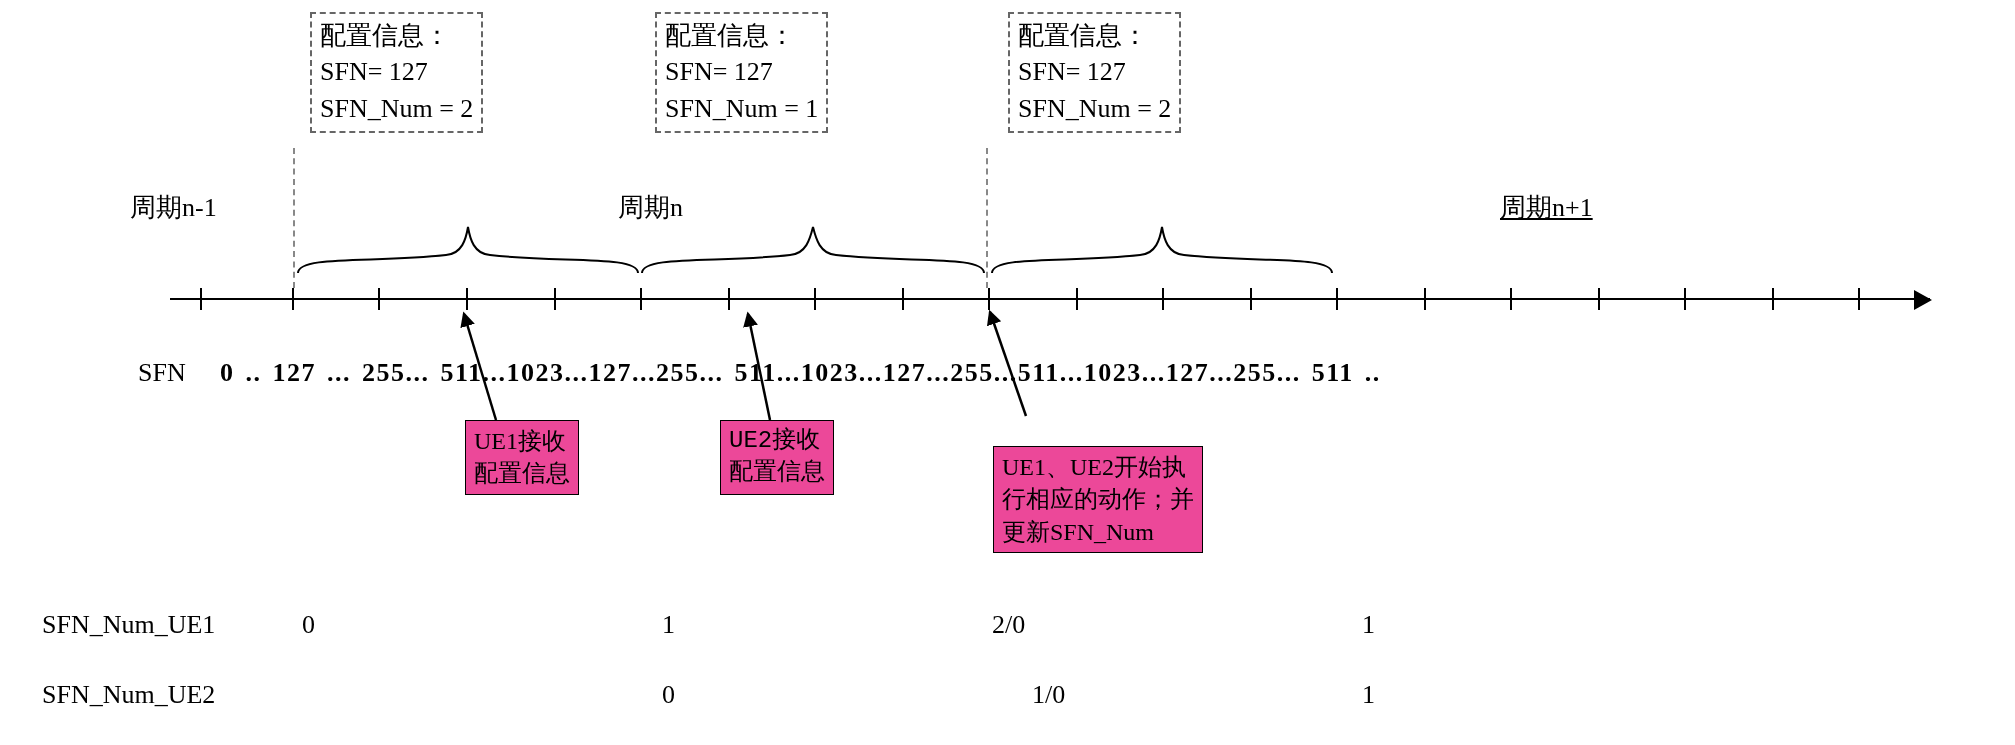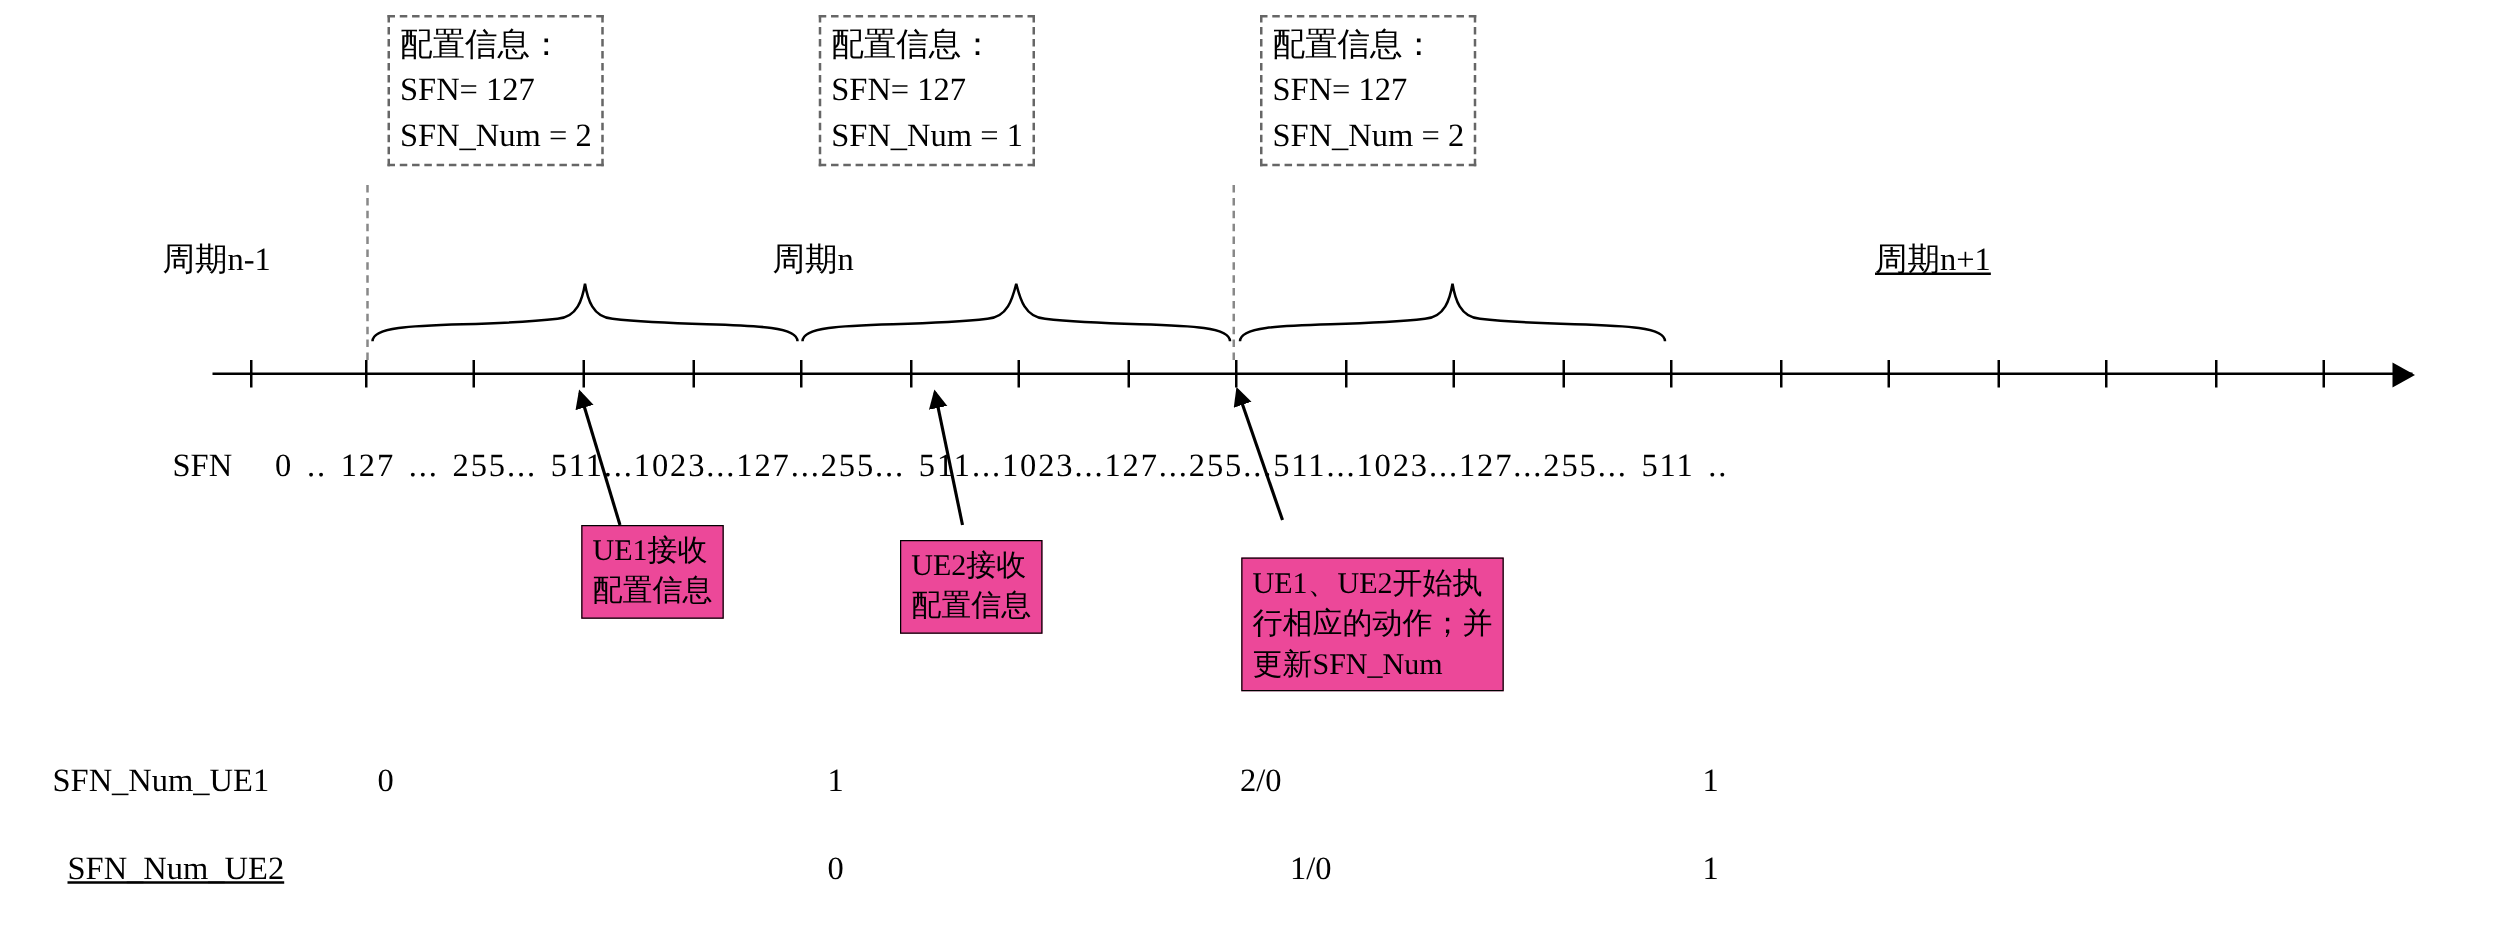--- a/index.html
+++ b/index.html
@@ -146,21 +146,21 @@
   <div class="tick" style="left:1254px;"></div>
   <div class="tick" style="left:1340px;"></div>
   <div class="tick" style="left:1428px;"></div>
   <div class="tick" style="left:1514px;"></div>
   <div class="tick" style="left:1602px;"></div>
   <div class="tick" style="left:1688px;"></div>
 </div>
 
 <div class="sfn-row">
   <span style="position:absolute; left:118px;">SFN</span>
-  <span style="position:absolute; left:200px; letter-spacing:1.5px; word-spacing:3px;">0 .. 127 ... 255... 511...1023...127...255... 511...1023...127...255...511...1023...127...255... 511 ..</span>
+  <span style="position:absolute; left:200px; letter-spacing:1.5px; word-spacing:3px;font-weight:bold;">0 .. 127 ... 255... 511...1023...127...255... 511...1023...127...255...511...1023...127...255... 511 ..</span>
 </div>
 
 <svg class="arrow-svg" style="left:456px; top:308px; width:60px; height:120px;">
   <defs>
       <marker id="ah1" markerWidth="10" markerHeight="10" refX="5" refY="3" orient="auto">
         <path d="M0,0 L6,3 L0,6 Z" fill="#000"></path>
       </marker>
     </defs>
   <line x1="40" y1="112" x2="8" y2="6" stroke="#000" stroke-width="2.5" marker-end="url(#ah1)"></line>
 </svg>
@@ -178,35 +178,35 @@
         <path d="M0,0 L6,3 L0,6 Z" fill="#000"></path>
       </marker>
     </defs>
   <line x1="42" y1="110" x2="6" y2="6" stroke="#000" stroke-width="2.5" marker-end="url(#ah3)"></line>
 </svg>
 
 <div class="label-box" style="left:465px; top:420px;">
   <div>UE1接收</div>
   <div>配置信息</div>
 </div>
-<div class="label-box" style="left:720px; top:432px;">
+<div class="label-box" style="left:720px; top:420px;font-family:Liberation Mono, monospace;">
   <div>UE2接收</div>
   <div>配置信息</div>
 </div>
 <div class="label-box" style="left:993px; top:413px;margin-top:33px;">
   <div>UE1、UE2开始执</div>
   <div>行相应的动作；并</div>
   <div>更新SFN_Num</div>
 </div>
 
 <div class="bottom-row" style="top:610px; left:42px; width:1900px;">
   <span style="position:absolute; left:0;">SFN_Num_UE1</span>
   <span style="position:absolute; left:260px;">0</span>
   <span style="position:absolute; left:620px;">1</span>
   <span style="position:absolute; left:950px;">2/0</span>
   <span style="position:absolute; left:1320px;">1</span>
 </div>
 <div class="bottom-row" style="top:680px; left:42px; width:1900px;">
-  <span style="position:absolute; left:12px;text-decoration:underline;">SFN_Num_UE2</span>
+  <span style="position:absolute; left:0;">SFN_Num_UE2</span>
   <span style="position:absolute; left:620px;">0</span>
   <span style="position:absolute; left:990px;">1/0</span>
   <span style="position:absolute; left:1320px;">1</span>
 </div>
 
 </body></html>

